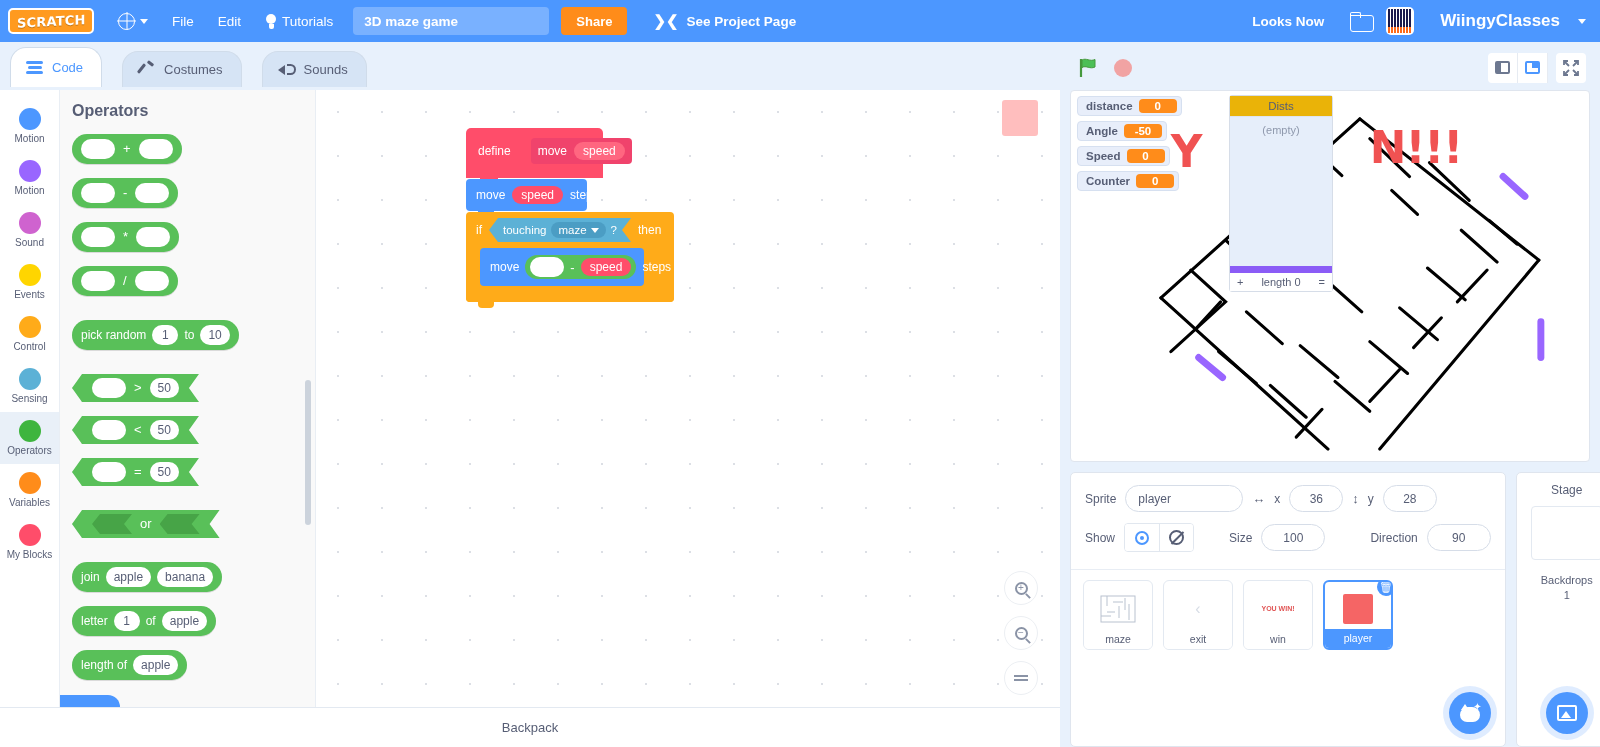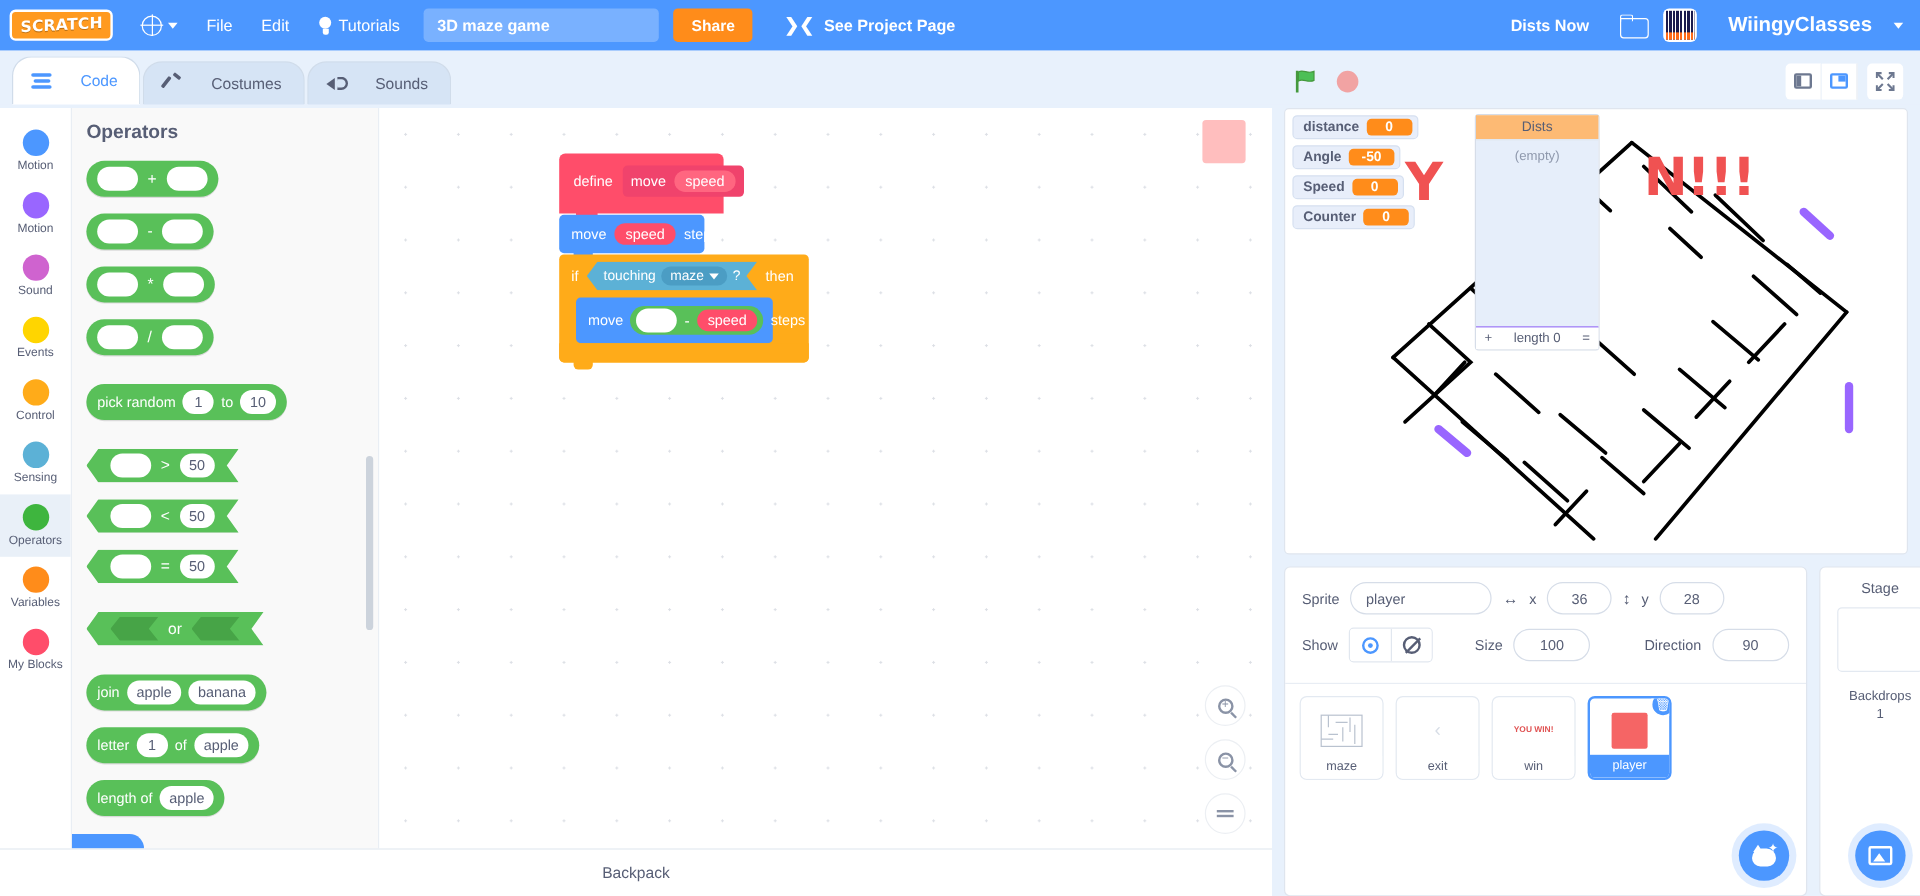--- a/index.html
+++ b/index.html
@@ -104,22 +104,22 @@
   }
   .username { color:#fff; font-size:17px; font-weight:bold; display:flex; align-items:center; gap:18px; cursor:pointer; }
 
   
   .tabrow {
     height: 45px; background: #e8f1fc; display: flex; align-items: flex-end;
     padding-left: 10px; position: relative; z-index: 30;
   }
   .tab {
     height: 36px; padding: 0 18px 0 15px; border-radius: 16px 16px 0 0;
-    background: #d6e4f5; display: flex; align-items: center; gap: 24px;
-    font-size: 13px; color: #575e75; cursor: pointer; margin-right: 2px;
+    background: #d6e4f5; display: flex; align-items: center; gap: 9px;
+    font-size: 13px; color: #575e75; cursor: pointer; margin-right: 20px;
     border: 1px solid #d0dcea; border-bottom: none;
   }
   .tab.active { background: #fff; color: #4c97ff; height: 40px; font-weight: normal; }
   .tab-ico { width: 17px; height: 15px; position: relative; flex: none; }
   .ico-code { }
   .ico-code i {
     position:absolute; left:0; width:17px; height:3px; border-radius:2px;
     background: currentColor; display:block;
   }
   .ico-code i:nth-child(1){ top:1px; }
@@ -243,21 +243,21 @@
   }
   .ghost-sprite {
     position:absolute; right: 22px; top: 10px; width: 36px; height: 36px;
     background: #ffb3b3; border-radius: 3px; opacity:.85;
   }
 
   
   .script { position:absolute; left: 150px; top: 38px; }
   .b-define {
     background:#ff4d6a; border-radius: 5px 5px 0 0; padding: 10px 12px 14px 12px;
-    display:flex; align-items:center; gap:8px; width: 137px;
+    display:flex; align-items:center; gap:20px; width: 137px;
     position:relative;
     text-align:center;
   }
   .b-define::after {
     content:""; position:absolute; left:14px; bottom:-7px; width:18px; height:8px;
     background:#ff4d6a; border-radius: 0 0 5px 5px;
   }
   .def-word { color:#fff; font-size:12px; }
   .proto {
     background:#f0436c; border-radius:4px; display:flex; align-items:center; gap:7px;
@@ -341,22 +341,22 @@
   }
   .mon-name { font-size:11.5px; color:#575e75; font-weight:bold; }
   .mon-val {
     background:#ff8c1a; color:#fff; border-radius:4px; font-size:11.5px; font-weight:bold;
     min-width:38px; text-align:center; padding:1px 6px;
   }
   .list-mon {
     position:absolute; left: 158px; top: 4px; width: 104px; height: 197px;
     background:#fff; border:1px solid #d6dde8; border-radius:3px; display:flex; flex-direction:column;
   }
-  .list-head { text-align:center; font-size:11.5px; color:#575e75; padding:4px 0; background:#fdba74; }
-  .list-body { flex:1; background:#e6eefa; border-top:1px solid #dfe5ee; border-bottom:1px solid #8b5cf6;
+  .list-head { text-align:center; font-size:11.5px; color:#575e75; padding:4px 0; background:#eab308; }
+  .list-body { flex:1; background:#e6eefa; border-top:1px solid #dfe5ee; border-bottom:7px solid #8b5cf6;
     display:flex; align-items:flex-start; justify-content:center; padding-top:7px; }
   .list-empty { font-size:11px; color:#8f99ad; }
   .list-foot { display:flex; align-items:center; justify-content:space-between; padding:3px 7px;
     font-size:11px; color:#575e75; background:#fff; }
 
   .maze-svg { position:absolute; inset:0; width:100%; height:100%; }
 
   
   .below { display:flex; gap:10px; margin-top:10px; flex:1; }
   .sprite-col { flex:1; display:flex; flex-direction:column; }
@@ -469,21 +469,21 @@
     <span class="bulb"></span>
     <span>Tutorials</span>
   </div>
   <input class="project-title" value="3D maze game" style="">
   <button class="share-btn">Share</button>
   <div class="projectpage-btn">
     <span class="proj-icon">❯❮</span>
     <span>See Project Page</span>
   </div>
   <div class="spacer"></div>
-  <div class="savenow">Dists Now</div>
+  <div class="savenow">Looks Now</div>
   <div class="folder-icon"></div>
   <div class="username">
     <span class="avatar">
         <span class="avatar-glyph"></span>
       </span>
     <span>WiingyClasses</span>
     <span class="caret"></span>
   </div>
 </div>
 

